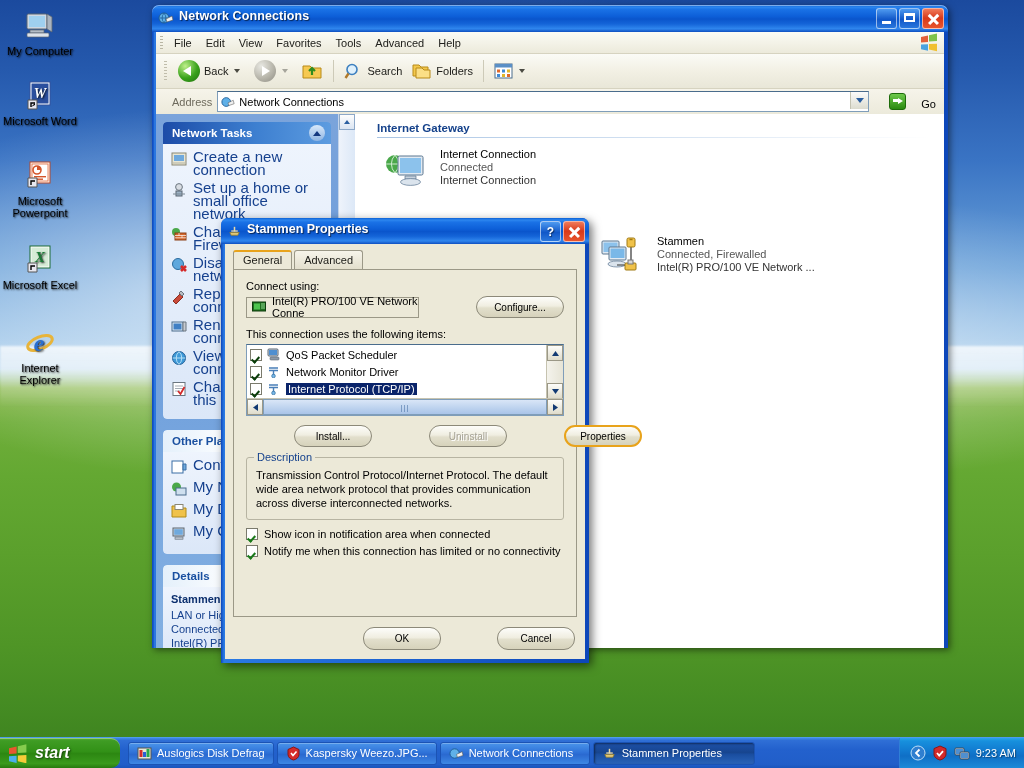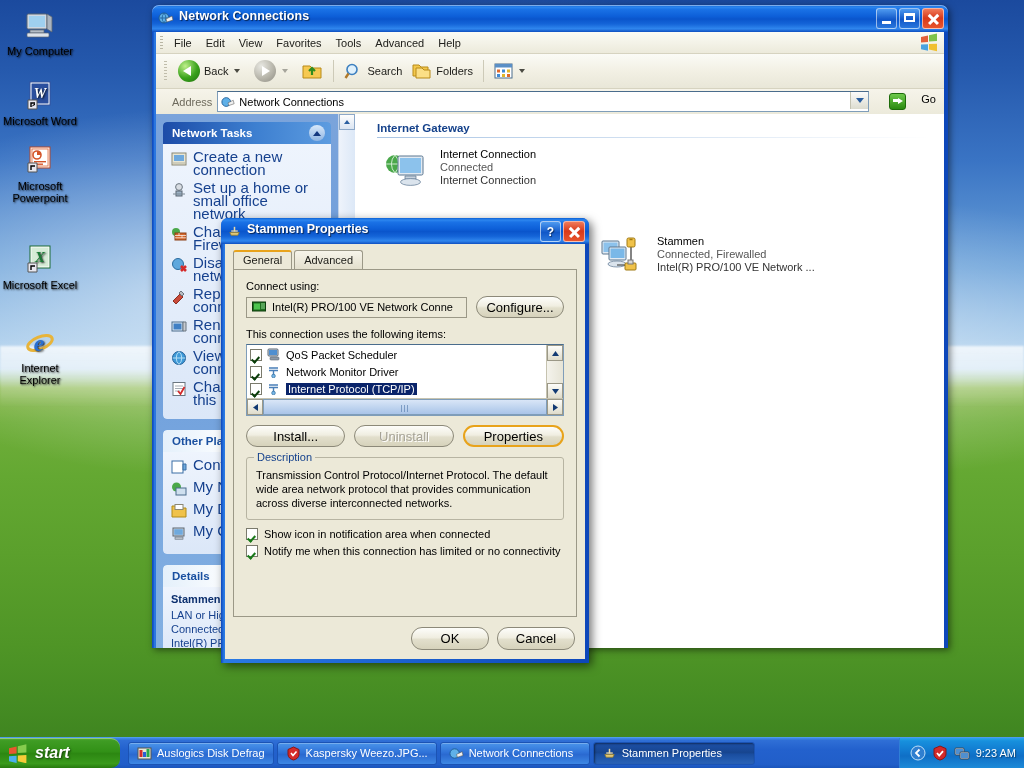--- a/index.html
+++ b/index.html
@@ -94,21 +94,21 @@
 
   .addrbar{height:25px;background:linear-gradient(to bottom,#f6f4ea,#eceadb);
     border-bottom:1px solid #9b9884;display:flex;align-items:center;padding-left:16px;position:relative;}
   .addr-label{color:#6d6a5c;margin-right:5px;font-size:11px;}
   .addr-input{flex:1;height:19px;background:#fff;border:1px solid #7f9db9;border-top-color:#4a6c8c;
     display:flex;align-items:center;padding-left:3px;position:relative;margin-right:4px;}
   .addr-input .val{margin-left:4px;font-size:11px;color:#000;}
   .addr-drop{position:absolute;right:0;top:0;width:17px;height:17px;
     background:linear-gradient(to bottom,#fbfbfb,#dcdccf);border-left:1px solid #c3c2b2;
     display:flex;align-items:center;justify-content:center;}
-  .go-btn{display:flex;align-items:flex-start;gap:15px;padding-right:8px;margin-left:16px;}
+  .go-btn{display:flex;align-items:flex-end;gap:15px;padding-right:8px;margin-left:16px;}
   .go-ic{width:17px;height:17px;border-radius:3px;
     background:linear-gradient(to bottom,#6ec94a,#2a8a10);position:relative;border:1px solid #1d6b0a;box-sizing:border-box;}
   .go-ic:after{content:"";position:absolute;left:3px;top:5px;width:7px;height:3px;background:#fff;}
   .go-ic:before{content:"";position:absolute;right:2.5px;top:3.5px;width:0;height:0;
     border-top:3.5px solid transparent;border-bottom:3.5px solid transparent;border-left:5px solid #fff;z-index:2;}
 
   .explorer-body{position:absolute;left:0;right:0;top:82px;bottom:0;display:flex;background:#fff;}
   .side-pane{width:182px;background:linear-gradient(to bottom,#7ba4db 0%,#6d9ddb 35%,#83b0e2 100%);
     padding:8px 7px 0 7px;box-sizing:border-box;overflow:hidden;}
   .panel{border-radius:4px;overflow:hidden;margin-bottom:11px;box-shadow:0 0 0 0 transparent;}
@@ -158,22 +158,22 @@
   .tab{padding:3px 9px 2px 9px;font-size:11px;border:1px solid #9b9887;border-bottom:none;
     border-radius:3px 3px 0 0;background:linear-gradient(to bottom,#f6f4ea,#e3dfcd);color:#1b1b17;margin-right:2px;}
   .tab.active{background:#ece9d8;border-top:2px solid #e8a31b;position:relative;z-index:3;padding-top:2px;}
   .tabpage{position:absolute;left:8px;right:8px;top:25px;bottom:42px;background:#ece9d8;
     border:1px solid #9b9887;border-top-color:#9b9887;padding:10px 12px;box-sizing:border-box;}
   .lbl{font-size:11px;color:#000;margin-bottom:4px;}
   .combo-row{display:flex;gap:9px;align-items:center;margin-bottom:10px;}
   .combo{flex:1;height:21px;background:#ece9d8;border:1px solid #9b9887;display:flex;align-items:center;
     gap:6px;padding-left:5px;font-size:11px;box-sizing:border-box;}
   .btn{height:22px;min-width:78px;background:linear-gradient(to bottom,#fdfdfa 0%,#f0eee1 45%,#e2dfcc 55%,#d6d2bb 100%);
-    border:1px solid #8c8979;border-radius:11px;font-size:13px;color:#000;display:flex;align-items:center;
-    justify-content:center;box-sizing:border-box;cursor:default;}
+    border:1px solid #8c8979;border-radius:11px;font-size:10px;color:#000;display:flex;align-items:center;
+    justify-content:center;box-sizing:border-box;cursor:default;margin-left:48px;}
   .btn.disabled{color:#a5a295;text-shadow:1px 1px 0 #fff;}
   .btn.focus{border:2px solid #e8a31b;}
   .listbox{height:72px;background:#fff;border:1px solid #7f9db9;border-top-color:#4a6c8c;
     position:relative;overflow:hidden;box-sizing:border-box;}
   .li{display:flex;align-items:center;gap:5px;height:17px;padding-left:3px;font-size:11px;}
   .li.sel .itxt{background:#0a246a;color:#fff;padding:0 2px;}
   .ck{width:12px;height:12px;background:#fff;border:1px solid #7a7a6c;position:relative;flex:0 0 12px;box-sizing:border-box;}
   .ck.on:after{content:"";position:absolute;left:2px;top:5px;width:3px;height:6px;border:solid #0a3d0a;
     border-width:0 2px 2px 0;transform:rotate(42deg);}
   .ck.green:after{border-color:#1a7a1a;}
@@ -243,21 +243,21 @@
         <rect x="8.5" y="5.5" width="17" height="20" fill="#2b4f9e"></rect>
         <text x="17" y="20" font-size="14" font-family="Liberation Serif, serif" fill="#fff" text-anchor="middle" font-weight="bold" font-style="italic">W</text>
         <path d="M5 22 h9 v9 h-9z" fill="#e8e8f0" stroke="#555"></path>
         <path d="M12 25 l-4 0 0 4" stroke="#000" fill="none" stroke-width="1.4"></path>
         <path d="M8 29 l4 -4 0 2" fill="#000"></path>
       </svg>
     </span>
     <span class="lbl">Microsoft Word</span>
   </div>
 
-  <div class="desk-icon" style="left:0px;top:143px;">
+  <div class="desk-icon" style="left:0px;top:158px;">
     <span class="glyph">
       <svg width="34" height="34" viewBox="0 0 34 34">
         <rect x="7" y="4" width="20" height="21" fill="#fdeee6" stroke="#b5492a"></rect>
         <rect x="9" y="6" width="16" height="17" fill="#fff" stroke="#e06c3f" stroke-width=".8"></rect>
         <circle cx="14" cy="12" r="4" fill="none" stroke="#d4552a" stroke-width="1.6"></circle>
         <path d="M14 12 l0 -4 a4 4 0 0 1 4 4 z" fill="#d4552a"></path>
         <rect x="11" y="18" width="12" height="1.4" fill="#d4552a"></rect>
         <rect x="11" y="20.5" width="9" height="1.4" fill="#d4552a"></rect>
         <path d="M5 20 h9 v9 h-9z" fill="#e8e8f0" stroke="#555"></path>
         <path d="M12 23 l-4 0 0 4" stroke="#000" fill="none" stroke-width="1.4"></path>

